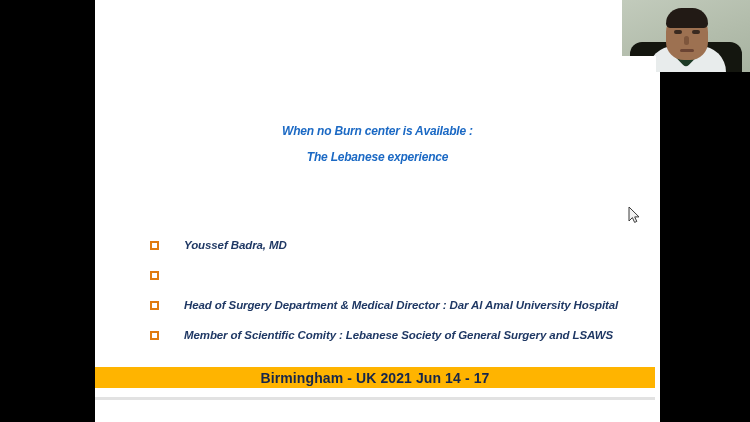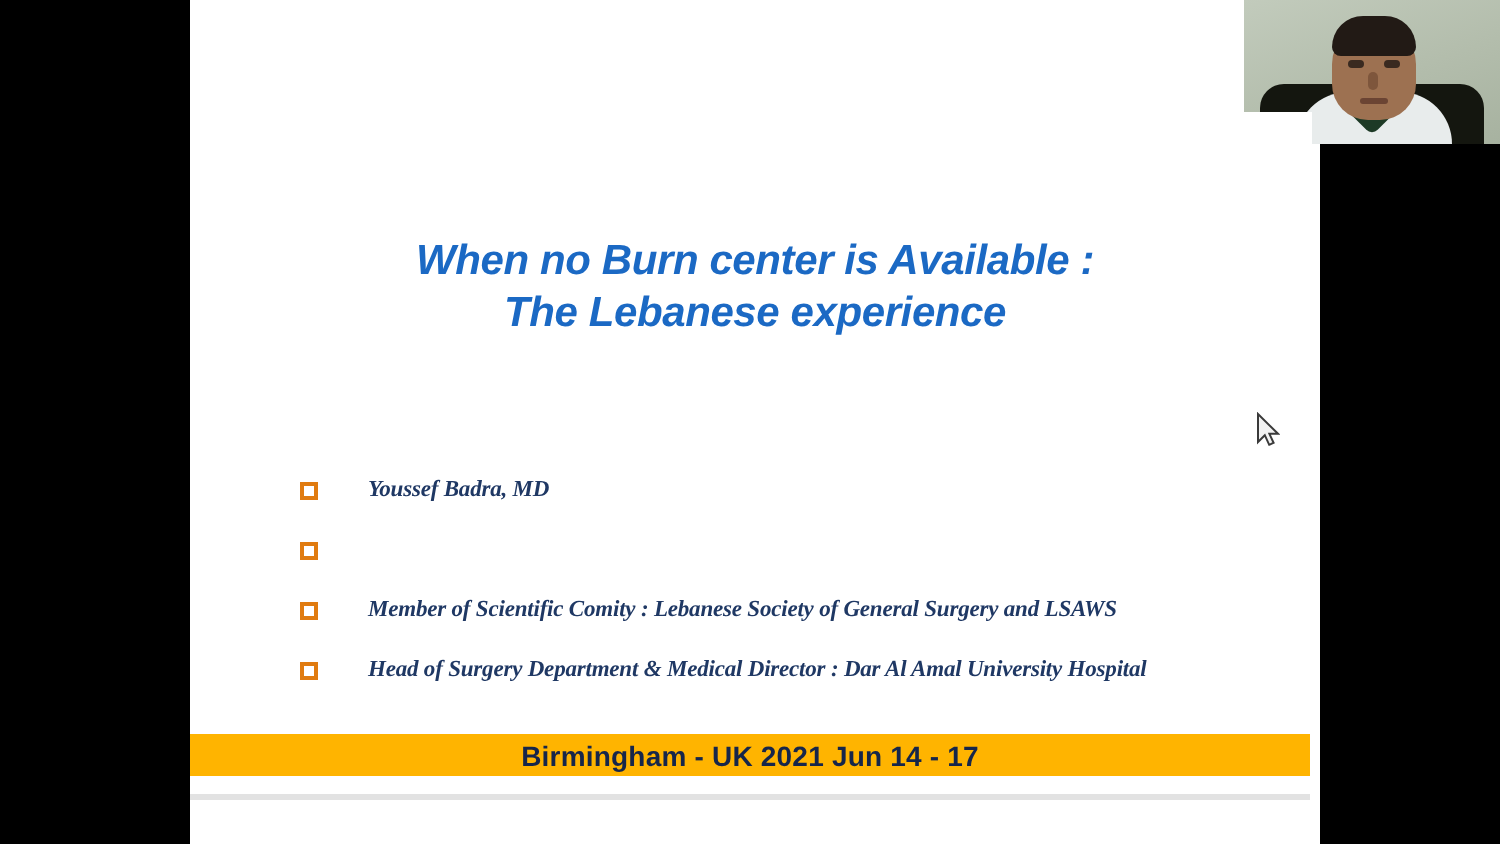--- a/index.html
+++ b/index.html
@@ -33,33 +33,32 @@
   
   #slide-title {
     position: absolute;
     left: 0;
     top: 118px;
     width: 565px;
     text-align: center;
     color: #1b69c4;
     font-weight: bold;
     font-style: italic;
-    font-size: 21px;
+    font-size: 12px;
     line-height: 26px;
     letter-spacing: -0.2px;
     white-space: pre-line;
   }
 
   
   #bullet-list {
     position: absolute;
     left: 55px;
     top: 238px;
     width: 510px;
-    font-family: Liberation Serif, serif;
   }
   .bullet-row {
     display: flex;
     align-items: flex-start;
     height: 30px;
   }
   .bullet-marker {
     flex: 0 0 auto;
     width: 9px;
     height: 9px;
@@ -268,26 +267,26 @@
         <span class="bullet-marker"></span>
         <span class="bullet-text">Youssef Badra, MD</span>
       </div>
 
       <div class="bullet-row">
         <span class="bullet-marker"></span>
       </div>
 
       <div class="bullet-row">
         <span class="bullet-marker"></span>
-        <span class="bullet-text">Member of Scientific Comity : Lebanese Society of  General Surgery and LSAWS</span>
+        <span class="bullet-text">Head of Surgery Department &amp; Medical Director : Dar Al Amal University Hospital</span>
       </div>
 
       <div class="bullet-row">
         <span class="bullet-marker"></span>
-        <span class="bullet-text">Head of Surgery Department &amp; Medical Director : Dar Al Amal University Hospital</span>
+        <span class="bullet-text">Member of Scientific Comity : Lebanese Society of  General Surgery and LSAWS</span>
       </div>
 
     </div>
 
     <div id="footer-banner">
       <span id="footer-banner-text">Birmingham - UK 2021 Jun 14 - 17</span>
     </div>
     <div id="footer-divider"></div>
     <div id="slide-right-edge"></div>
 

